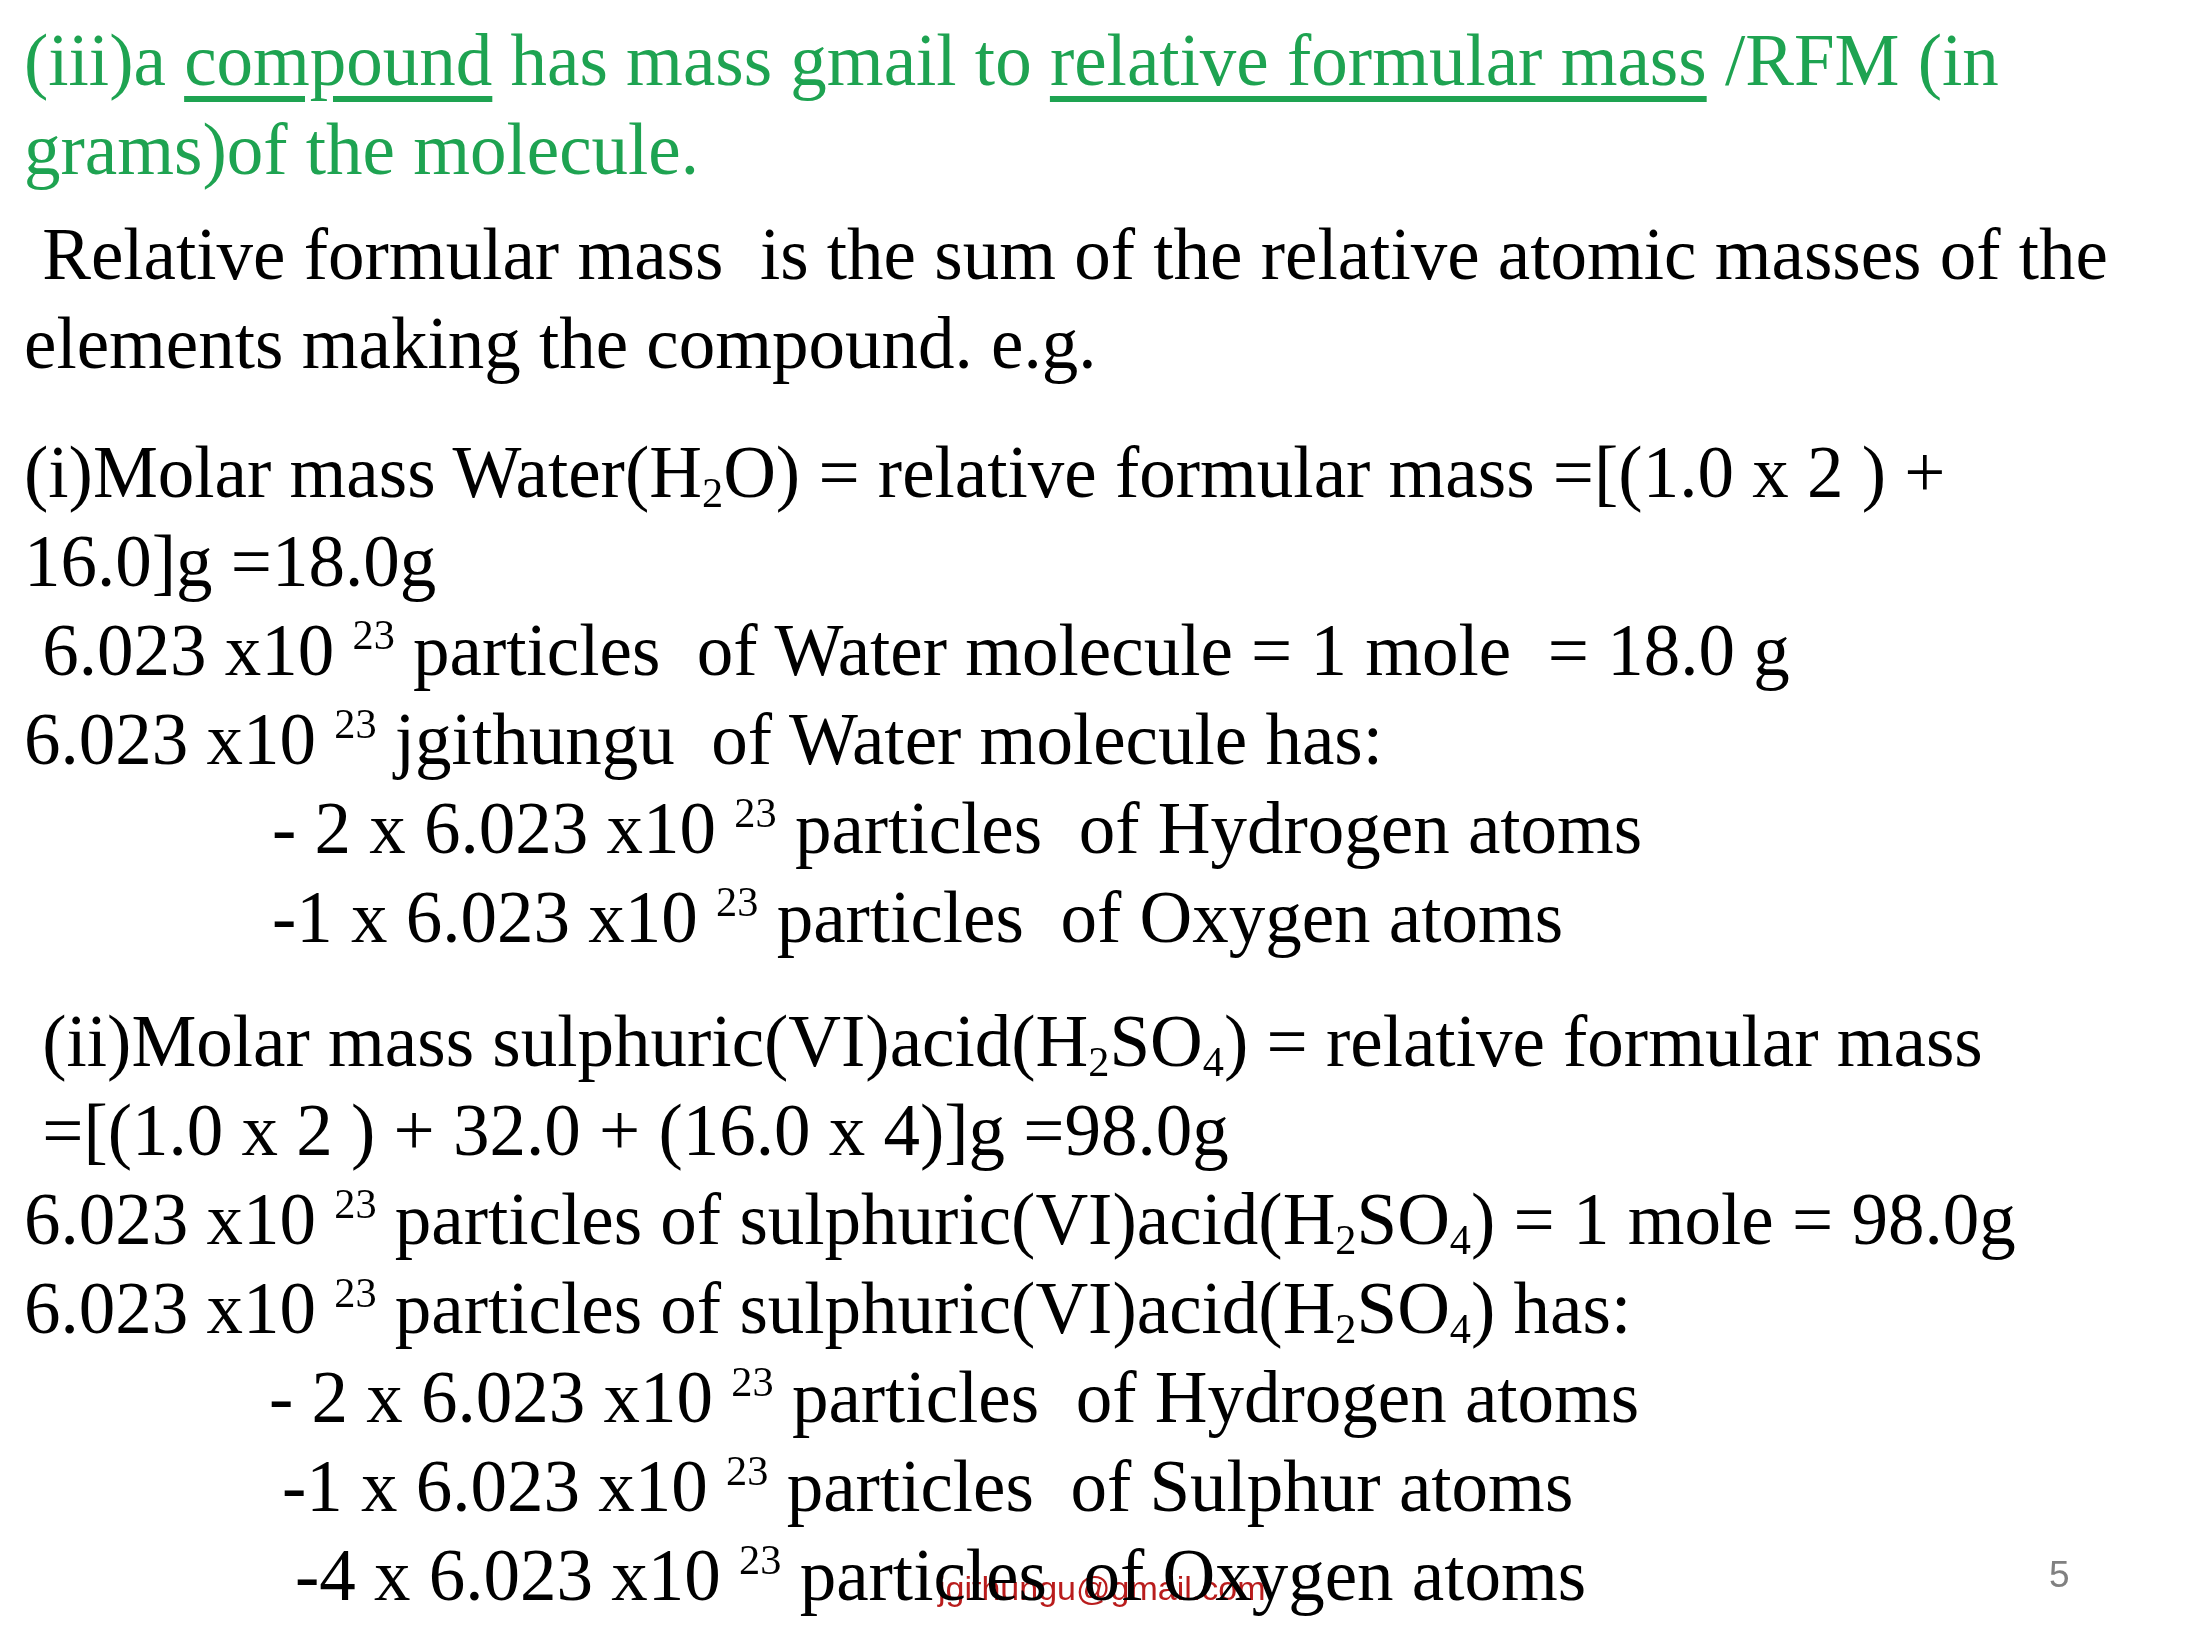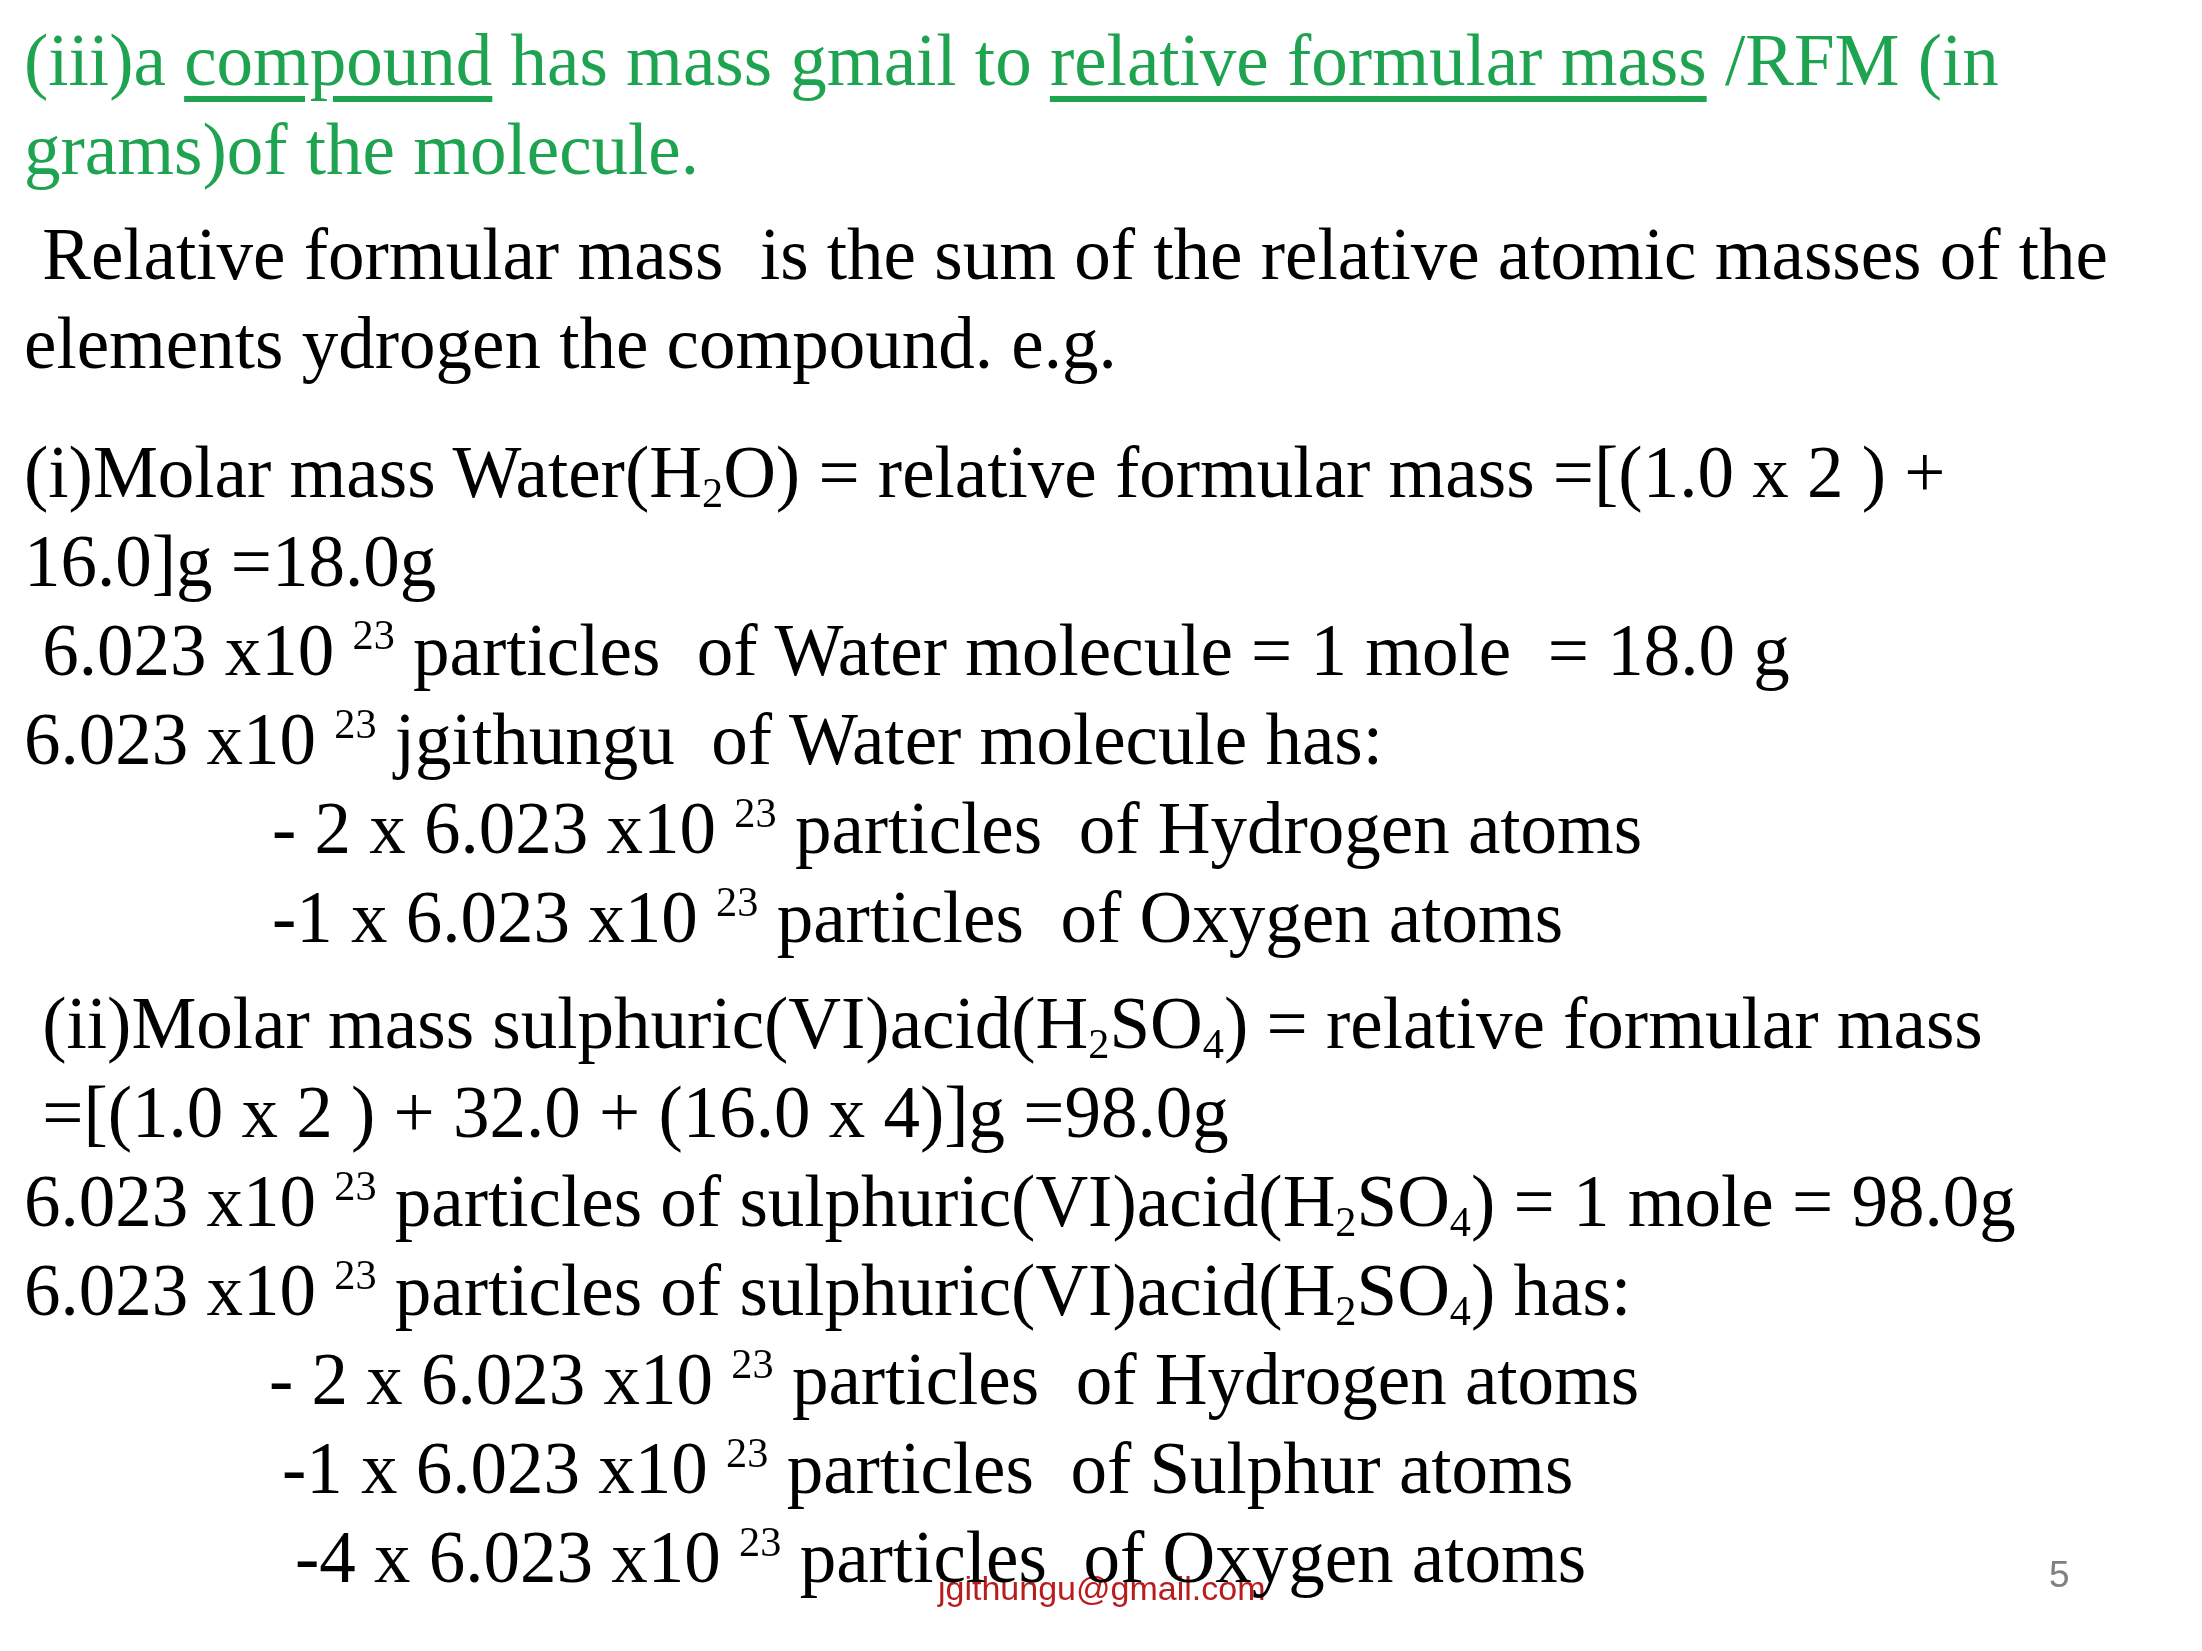--- a/index.html
+++ b/index.html
@@ -46,31 +46,31 @@
 <div class="slide">
   <div class="watermark" style="color: #b91c1c;">jgithungu@gmail.com</div>
 
   <div class="slide-text">
       <div class="block" style="color: rgb(30, 163, 81);">
         <div class="line"><span class="seg">(iii)a </span><span class="seg bold underline">compound</span><span class="seg"> has mass gmail to </span><span class="seg underline">relative formular mass</span><span class="seg"> /RFM (in</span></div>
         <div class="line"><span class="seg">grams)of the molecule.</span></div>
       </div>
       <div class="block" style="margin-top: 16px; color: rgb(0, 0, 0);">
         <div class="line"><span class="seg"> Relative formular mass  is the </span><span class="seg bold">sum</span><span class="seg"> of the relative atomic masses of the</span></div>
-        <div class="line"><span class="seg">elements ydrogen the compound. e.g.</span></div>
+        <div class="line"><span class="seg">elements making the compound. e.g.</span></div>
       </div>
       <div class="block" style="margin-top: 40px; color: rgb(0, 0, 0);">
         <div class="line"><span class="seg">(i)Molar mass </span><span class="seg bold">Water(H</span><span class="seg bold sub">2</span><span class="seg bold">O)</span><span class="seg"> = relative formular mass =[(1.0 x 2 ) +</span></div>
         <div class="line"><span class="seg">16.0]g =18.0g</span></div>
         <div class="line"><span class="seg"> 6.023 x10 </span><span class="seg sup">23</span><span class="seg"> particles  of Water molecule = 1 mole  = </span><span class="seg bold">18.0</span><span class="seg"> g</span></div>
         <div class="line"><span class="seg">6.023 x10 </span><span class="seg sup">23</span><span class="seg"> jgithungu  of Water molecule has:</span></div>
         <div class="line" style="padding-left: 248px;"><span class="seg">- </span><span class="seg bold">2</span><span class="seg"> x 6.023 x10 </span><span class="seg sup">23</span><span class="seg"> particles  of Hydrogen atoms</span></div>
         <div class="line" style="padding-left: 248px;"><span class="seg bold">-1</span><span class="seg"> x 6.023 x10 </span><span class="seg sup">23</span><span class="seg"> particles  of Oxygen atoms</span></div>
       </div>
-      <div class="block" style="margin-top: 17px; color: rgb(0, 0, 0);">
+      <div class="block" style="margin-top: 35px; color: rgb(0, 0, 0);">
         <div class="line"><span class="seg"> (ii)Molar mass </span><span class="seg bold">sulphuric(VI)acid(H</span><span class="seg bold sub">2</span><span class="seg bold">SO</span><span class="seg bold sub">4</span><span class="seg bold">)</span><span class="seg"> = relative formular mass</span></div>
         <div class="line"><span class="seg"> =[(1.0 x 2 ) + 32.0 + (16.0 x 4)]g =98.0g</span></div>
         <div class="line"><span class="seg">6.023 x10 </span><span class="seg sup">23</span><span class="seg"> particles of sulphuric(VI)acid(H</span><span class="seg sub">2</span><span class="seg">SO</span><span class="seg sub">4</span><span class="seg">) = 1 mole = </span><span class="seg bold">98.0</span><span class="seg">g</span></div>
         <div class="line"><span class="seg">6.023 x10 </span><span class="seg sup">23</span><span class="seg"> particles of sulphuric(VI)acid(H</span><span class="seg sub">2</span><span class="seg">SO</span><span class="seg sub">4</span><span class="seg">) has:</span></div>
         <div class="line" style="padding-left: 245px;"><span class="seg">- </span><span class="seg bold">2</span><span class="seg"> x 6.023 x10 </span><span class="seg sup">23</span><span class="seg"> particles  of </span><span class="seg bold">H</span><span class="seg">ydrogen atoms</span></div>
         <div class="line" style="padding-left: 258px;"><span class="seg bold">-1</span><span class="seg"> x 6.023 x10 </span><span class="seg sup">23</span><span class="seg"> particles  of </span><span class="seg bold">S</span><span class="seg">ulphur atoms</span></div>
         <div class="line" style="padding-left: 271px;"><span class="seg bold">-4</span><span class="seg"> x 6.023 x10 </span><span class="seg sup">23</span><span class="seg"> particles  of </span><span class="seg bold">O</span><span class="seg">xygen atoms</span></div>
       </div>
     </div>
 

